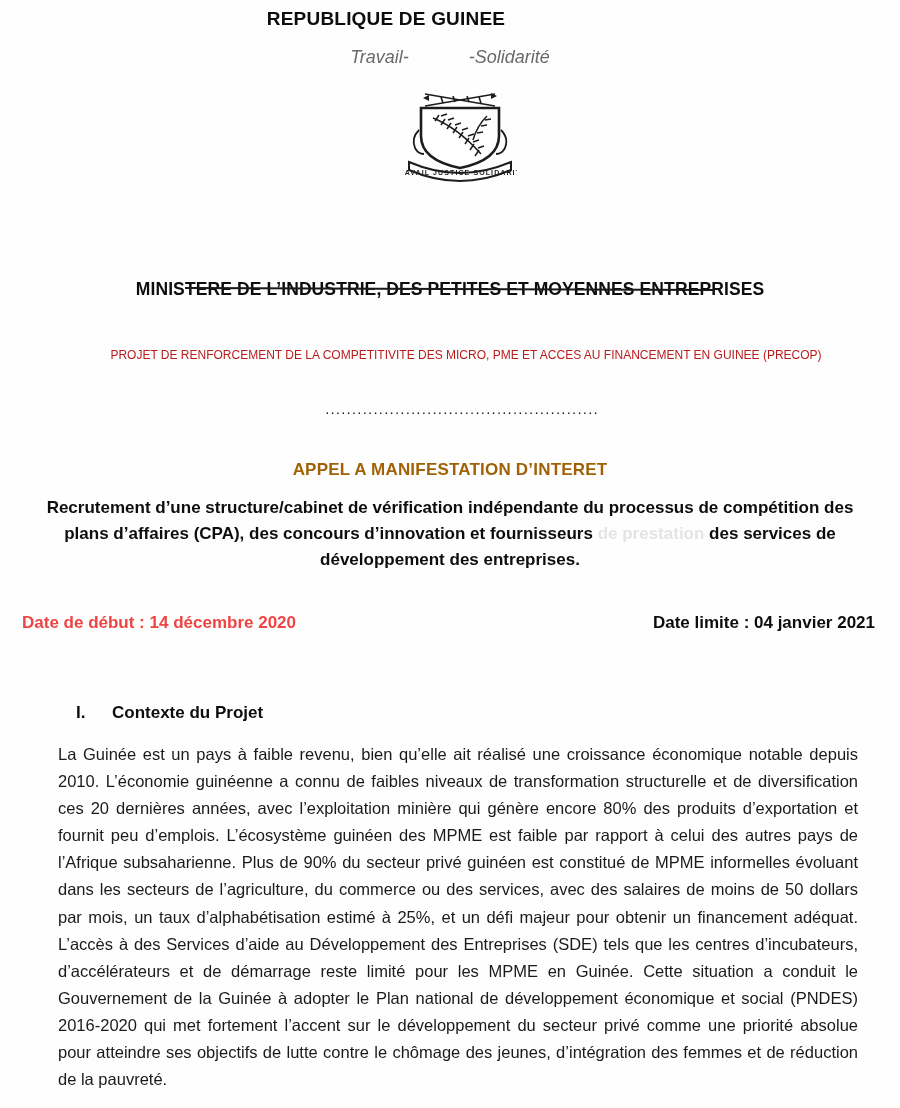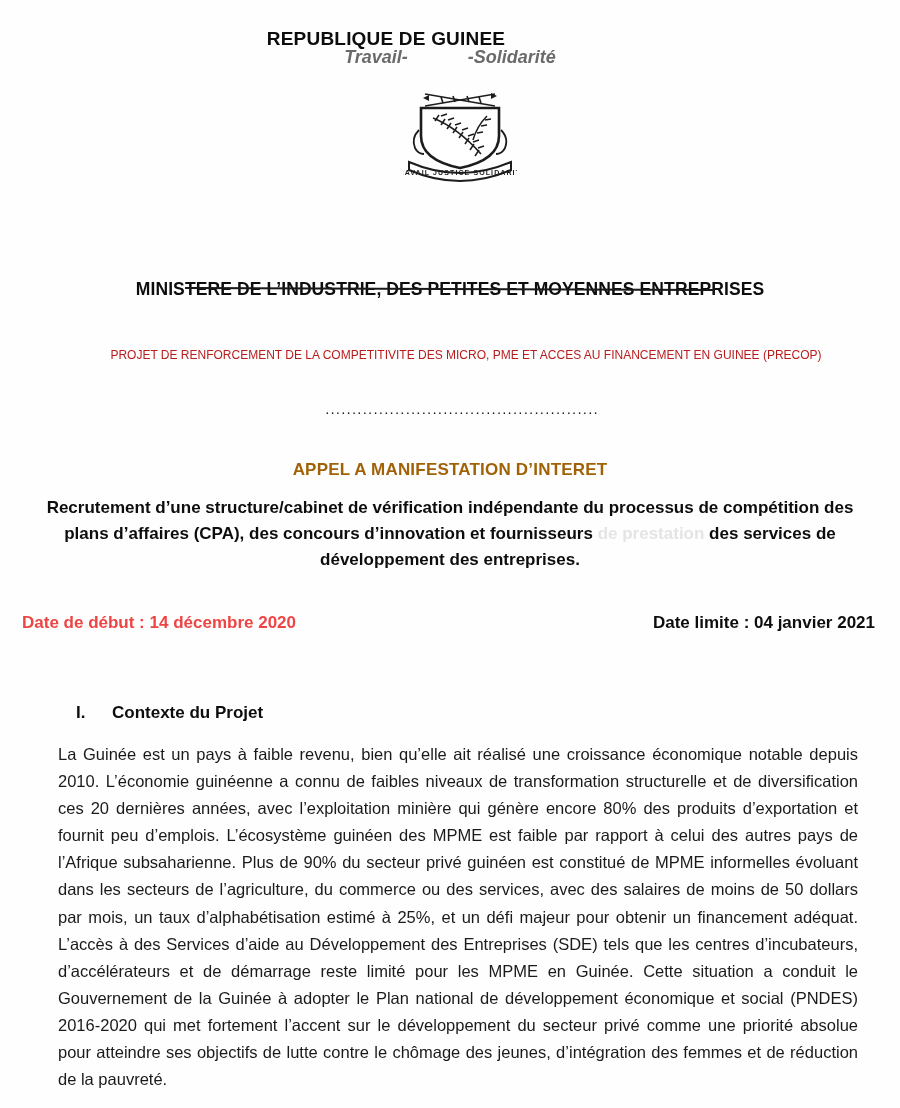--- a/index.html
+++ b/index.html
@@ -27,33 +27,31 @@
   .republic-title {
     position: absolute;
     top: 8px;
     left: 0;
     width: 772px;
     text-align: center;
     font-size: 19px;
     font-weight: bold;
     letter-spacing: 0.2px;
     color: #0d0d0d;
-    margin-top: 20px;
   }
 
   .motto-row {
     position: absolute;
     top: 47px;
     left: 0;
     width: 900px;
     text-align: center;
     font-size: 18px;
     font-style: italic;
     color: #6a6a6a;
-    font-weight: bold;
   }
   .motto-row .motto-gap {
     display: inline-block;
     width: 60px;
   }
 
   
   .emblem {
     position: absolute;
     top: 88px;

